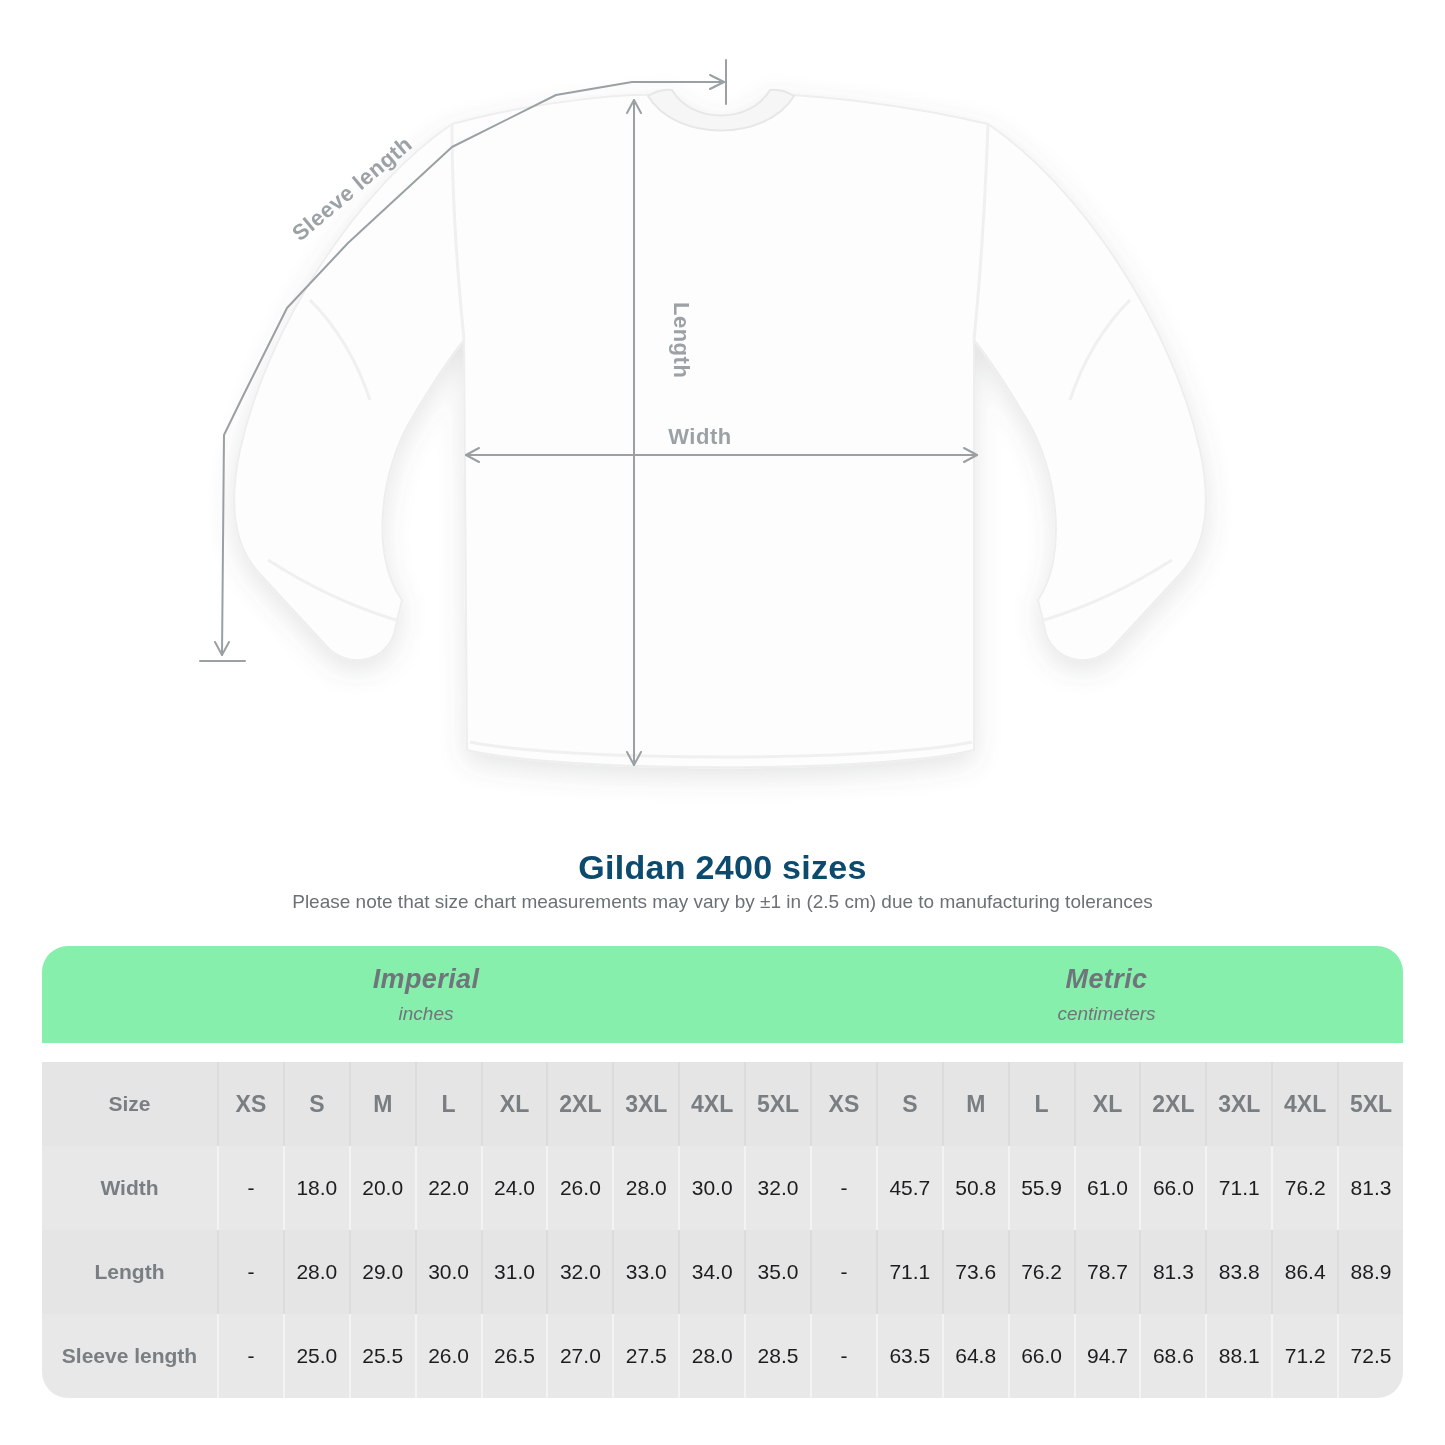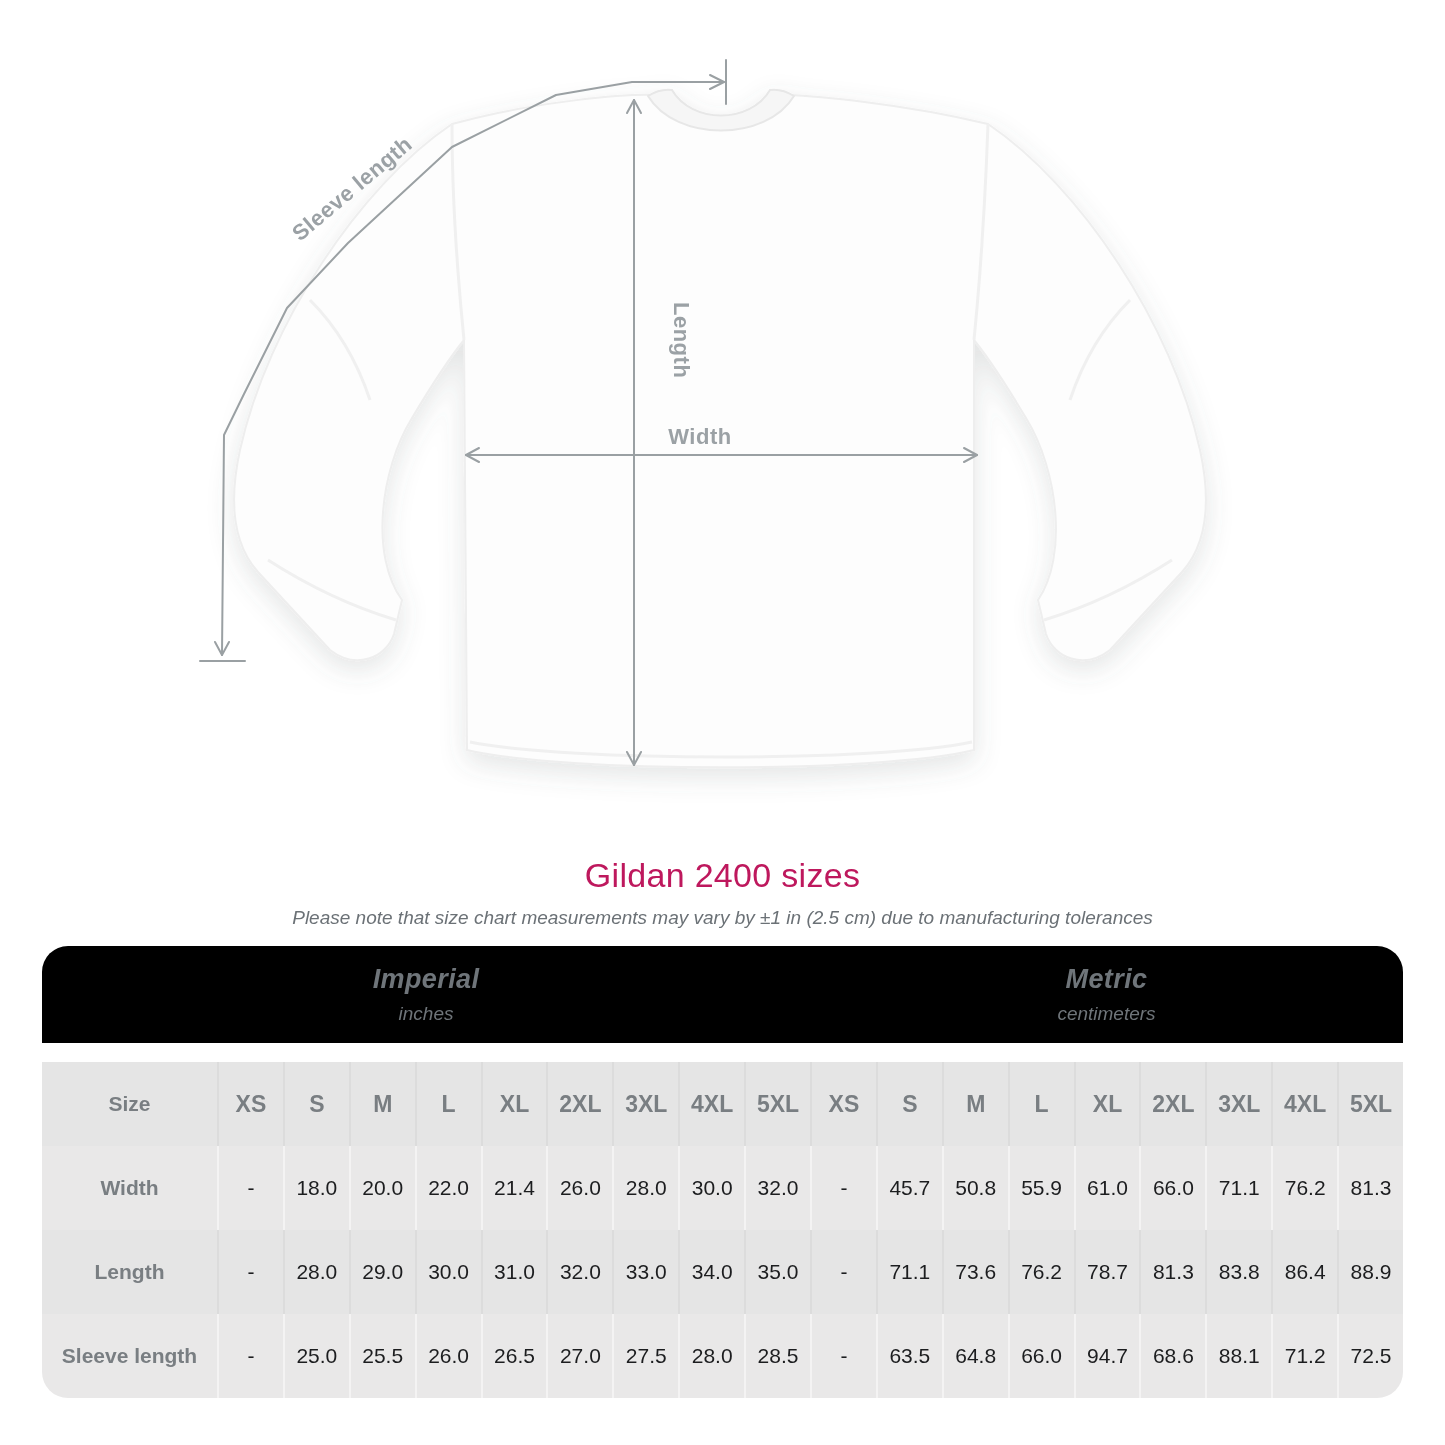--- a/index.html
+++ b/index.html
@@ -5,27 +5,27 @@
   html,body{margin:0;padding:0}
   body{
     width:1445px;height:1445px;background:#ffffff;position:relative;overflow:hidden;
     font-family:"Liberation Sans", sans-serif;
   }
   .stage{position:absolute;inset:0}
   svg text{font-family:"Liberation Sans", sans-serif;}
 
   
   .heading{position:absolute;top:844px;left:0;width:100%;text-align:center}
-  .title{margin:12px;font-size:34px;font-weight:normal;color:#be185d;letter-spacing:.3px}
-  .subtitle{margin:12px 0 0;font-size:19px;font-style:italic;color:#6b7176}
+  .title{margin:4px;font-size:34px;font-weight:bold;color:#0c4a6e;letter-spacing:.3px}
+  .subtitle{margin:4px 0 0;font-size:19px;color:#6b7176}
 
   
   .panel{position:absolute;left:42px;top:946px;width:1361px;height:452px}
   .unit-band{
-    position:absolute;top:0;left:0;right:0;height:97px;background:#000000;
+    position:absolute;top:0;left:0;right:0;height:97px;background:#86efac;
     border-radius:26px 26px 0 0;display:grid;grid-template-columns:175px repeat(18,1fr);
   }
   .unit-group{display:flex;flex-direction:column;align-items:center;justify-content:center;gap:8px}
   .unit-group.imperial{grid-column:1 / span 10}
   .unit-group.metric{grid-column:11 / span 9}
   .unit-name{font-size:27px;font-weight:bold;font-style:italic;color:#6f757a;letter-spacing:.4px}
   .unit-sub{font-size:19px;font-style:italic;color:#6f757a}
 
   .rows{position:absolute;top:116px;left:0;right:0;bottom:0;display:grid;grid-template-rows:repeat(4,1fr)}
   .trow{display:grid;grid-template-columns:175px repeat(18,1fr)}
@@ -158,21 +158,21 @@
           <div class="cell hdr">3XL</div>
           <div class="cell hdr">4XL</div>
           <div class="cell hdr">5XL</div>
         </div>
         <div class="trow gray">
           <div class="cell rlabel">Width</div>
           <div class="cell val">-</div>
           <div class="cell val">18.0</div>
           <div class="cell val">20.0</div>
           <div class="cell val">22.0</div>
-          <div class="cell val">21.4</div>
+          <div class="cell val">24.0</div>
           <div class="cell val">26.0</div>
           <div class="cell val">28.0</div>
           <div class="cell val">30.0</div>
           <div class="cell val">32.0</div>
           <div class="cell val">-</div>
           <div class="cell val">45.7</div>
           <div class="cell val">50.8</div>
           <div class="cell val">55.9</div>
           <div class="cell val">61.0</div>
           <div class="cell val">66.0</div>

